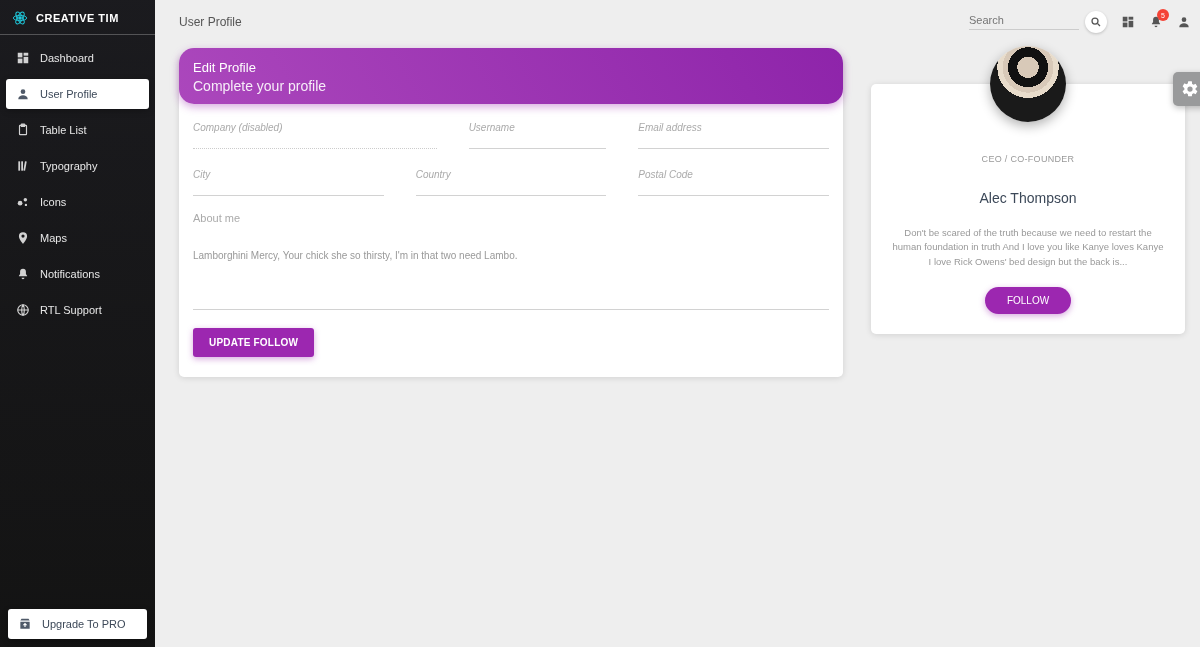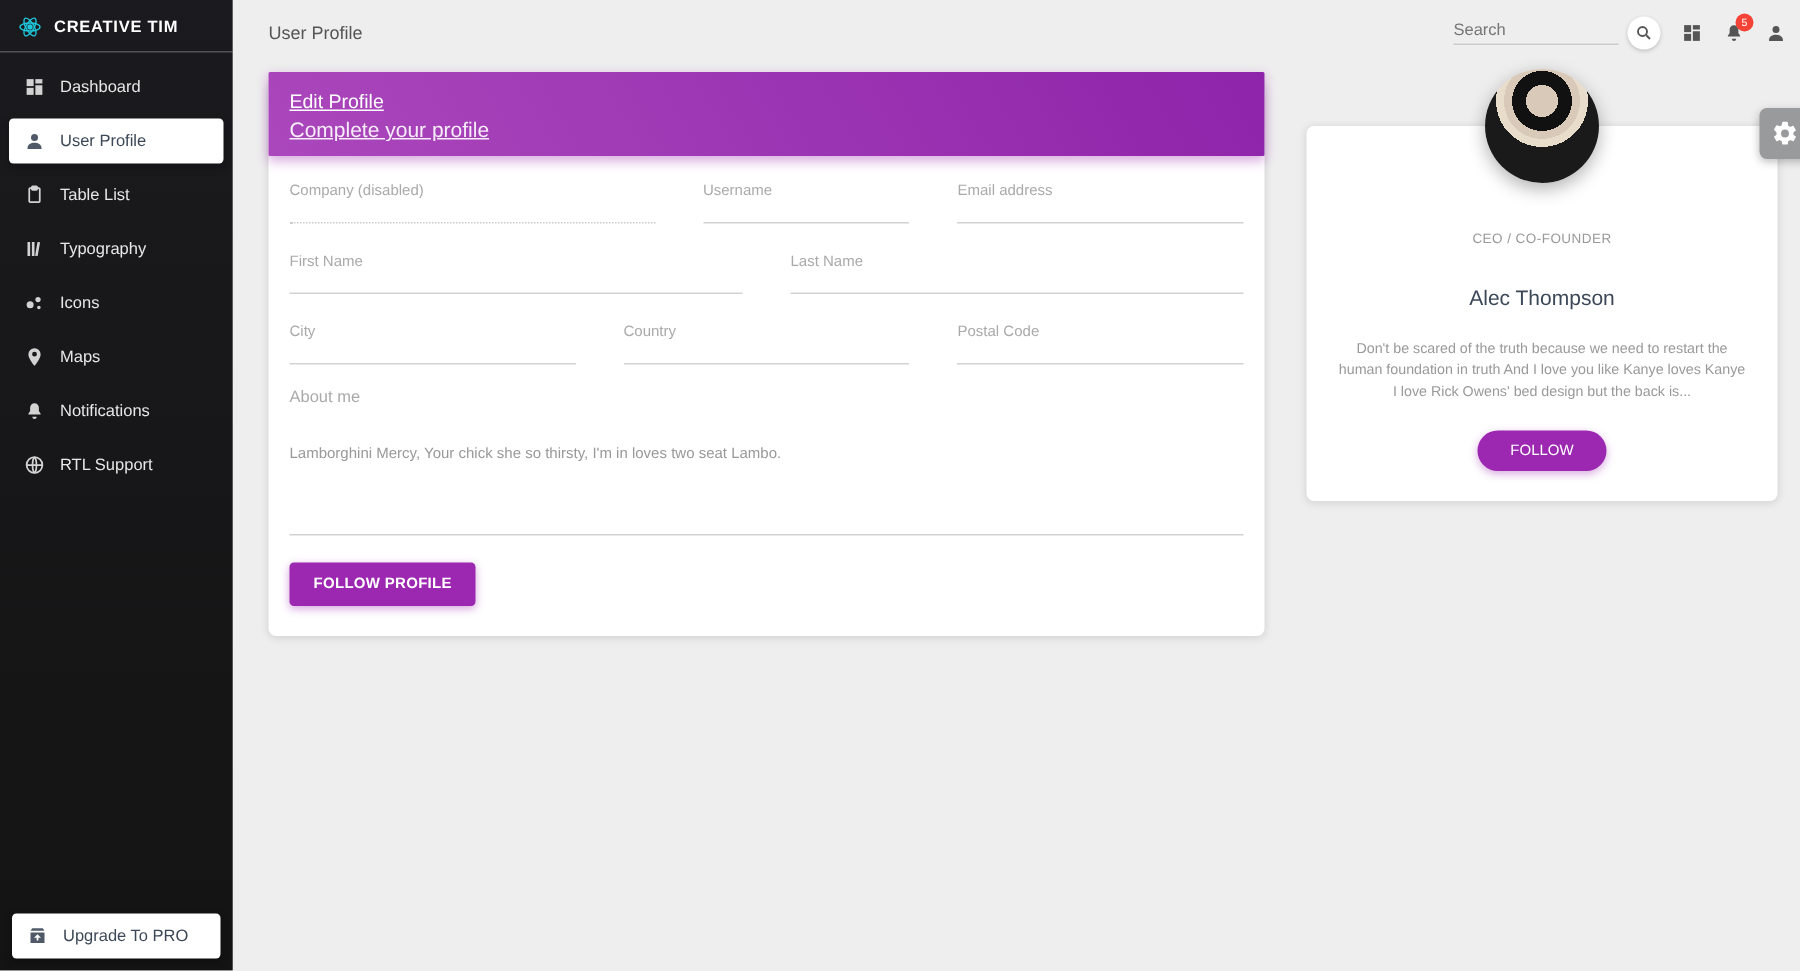--- a/index.html
+++ b/index.html
@@ -54,30 +54,29 @@
   .content { display:flex; padding:18px 22px 0 24px; gap:28px; align-items:flex-start; }
 
   
   .card {
     background:#fff; border-radius:5px; box-shadow:0 1px 6px rgba(0,0,0,.12);
     width:664px;
   }
   .card-header {
     margin:-8px 0 0 0;
     background:linear-gradient(60deg,#ab47bc,#8e24aa);
-    color:#fff; border-radius:1px;
+    color:#fff; border-radius:15px;
     padding:12px 14px 10px 14px;
     box-shadow:0 3px 8px rgba(156,39,176,.4);
-    text-decoration:underline;
   }
   .card-header h4 { font-size:13px; font-weight:500; }
   .card-header p { font-size:14px; opacity:.9; margin-top:3px; }
 
   .card-body { padding:18px 14px 16px 14px; }
-  .row { display:flex; gap:32px; margin-bottom:20px; }
+  .row { display:flex; gap:32px; margin-bottom:20px;font-style:italic; }
   .field { flex:1; }
   .field label { font-size:10px; color:#aaa; display:block; margin-bottom:2px; }
   .field .line { border-bottom:1px solid #d2d2d2; height:14px; }
   .field.disabled .line { border-bottom:1px dotted #ccc; }
 
   .about-label { font-size:11px; color:#aaa; margin-top:-4px; }
   .about-text { border-bottom:1px solid #d2d2d2; padding:26px 0 48px 0; font-size:10px; color:#999; }
 
   .update-btn {
     margin:18px 0 4px 0;
@@ -263,47 +262,37 @@
             <label>Username</label>
             <div class="line"></div>
           </div>
           <div class="field" style="flex:.9">
             <label>Email address</label>
             <div class="line"></div>
           </div>
         </div>
         <div class="row">
           <div class="field">
-            <label>First Name</label>
-            <div class="line"></div>
-          </div>
-          <div class="field">
-            <label>Last Name</label>
-            <div class="line"></div>
-          </div>
-        </div>
-        <div class="row">
-          <div class="field">
             <label>City</label>
             <div class="line"></div>
           </div>
           <div class="field">
             <label>Country</label>
             <div class="line"></div>
           </div>
           <div class="field">
             <label>Postal Code</label>
             <div class="line"></div>
           </div>
         </div>
 
         <div class="about-label">About me</div>
-        <div class="about-text">Lamborghini Mercy, Your chick she so thirsty, I'm in loves two seat Lambo.</div>
-
-        <button class="update-btn">FOLLOW PROFILE</button>
+        <div class="about-text">Lamborghini Mercy, Your chick she so thirsty, I'm in that two need Lambo.</div>
+
+        <button class="update-btn">UPDATE FOLLOW</button>
       </div>
     </div>
 
     <div class="profile-card">
       <div class="avatar"></div>
       <div class="role">CEO / CO-FOUNDER</div>
       <div class="name">Alec Thompson</div>
       <div class="bio">Don't be scared of the truth because we need to restart the human foundation in truth And I love you like Kanye loves Kanye I love Rick Owens' bed design but the back is...</div>
       <button class="follow-btn">FOLLOW</button>
     </div>

